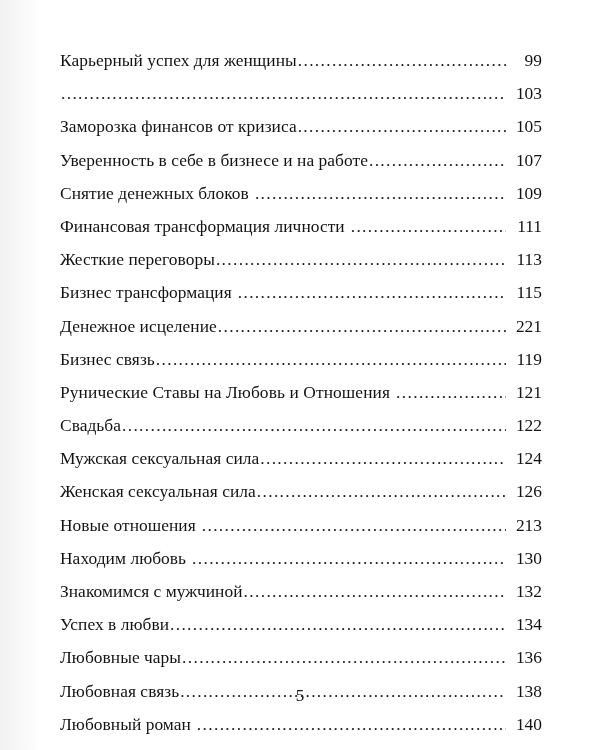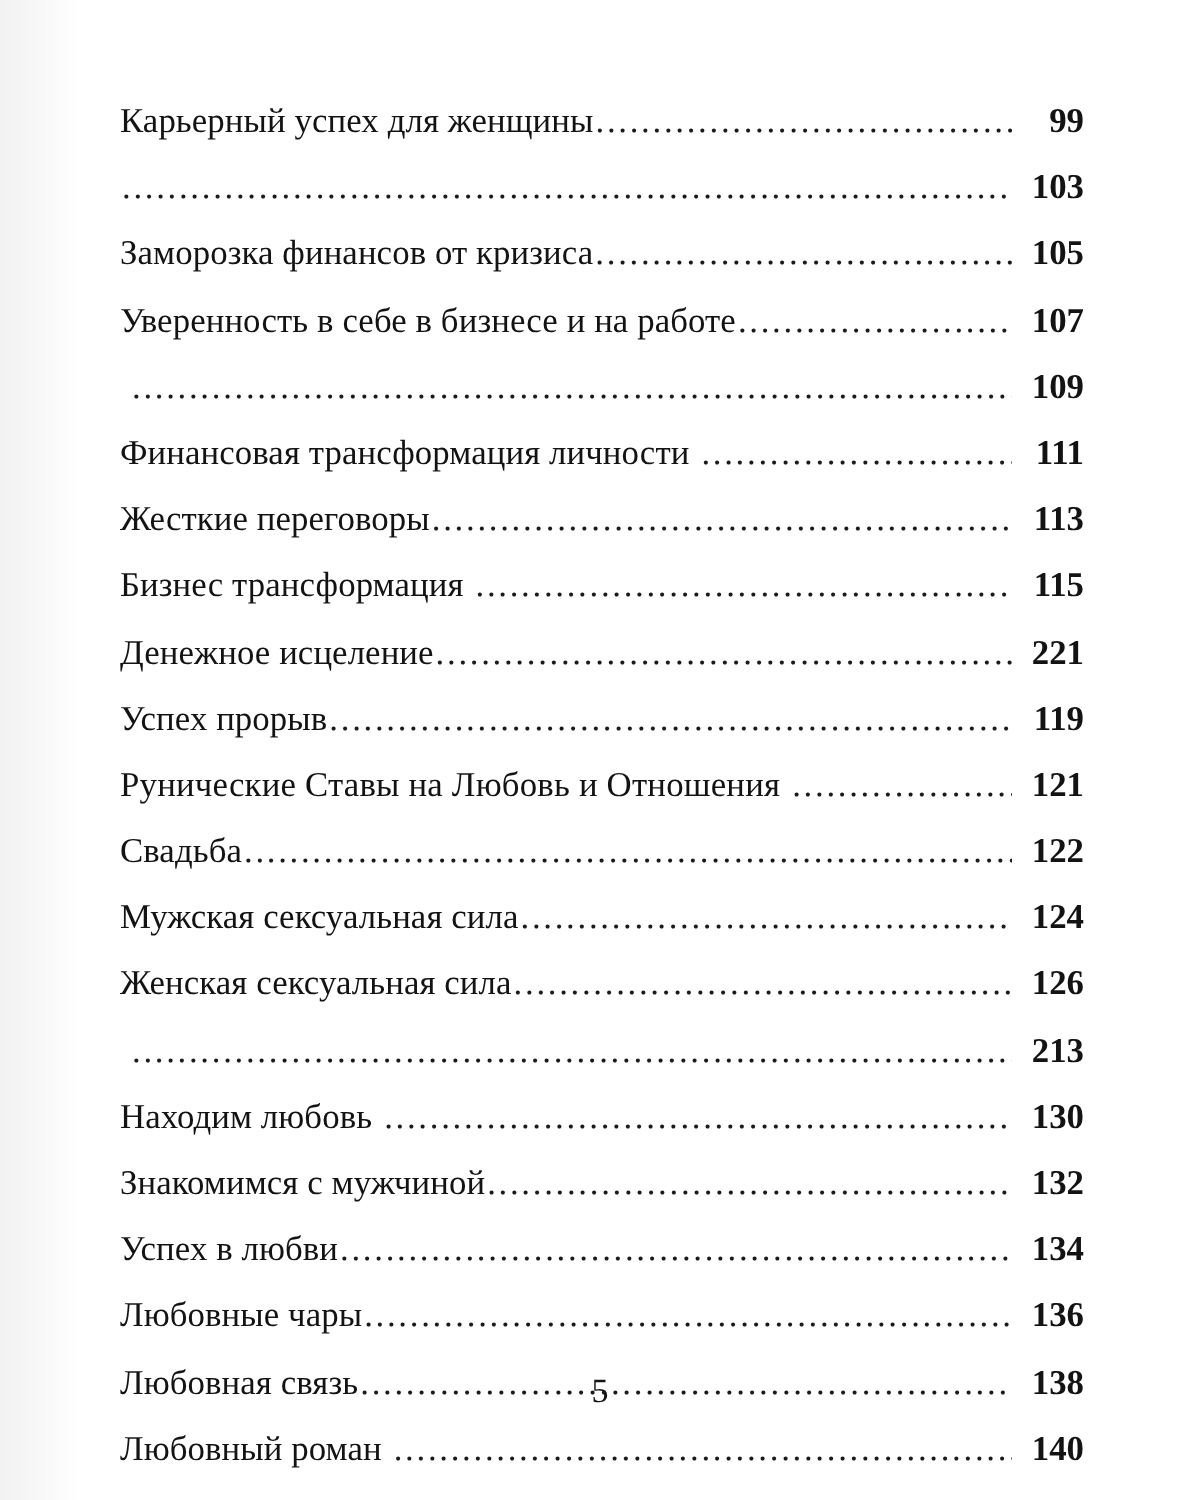--- a/index.html
+++ b/index.html
@@ -79,21 +79,21 @@
              "........................................................";
   }
 
   
   .toc-entry.gap-before-dots .toc-dots {
     margin-left: 6px;
   }
 
   .toc-page {
     flex: 0 0 auto;
-    font-weight: bold;
+    font-weight: normal;
     padding-left: 5px;
     min-width: 30px;
     text-align: right;
   }
 
   .folio {
     position: absolute;
     left: 0;
     right: 0;
     top: 686px;
@@ -122,20 +122,21 @@
         <span class="toc-title">Заморозка финансов от кризиса</span>
         <span class="toc-dots"></span>
         <span class="toc-page">105</span>
       </li>
       <li class="toc-entry">
         <span class="toc-title">Уверенность в себе в бизнесе и на работе</span>
         <span class="toc-dots"></span>
         <span class="toc-page">107</span>
       </li>
       <li class="toc-entry gap-before-dots">
+        <span class="toc-title">Снятие денежных блоков</span>
         <span class="toc-dots"></span>
         <span class="toc-page">109</span>
       </li>
       <li class="toc-entry gap-before-dots">
         <span class="toc-title">Финансовая трансформация личности</span>
         <span class="toc-dots"></span>
         <span class="toc-page">111</span>
       </li>
       <li class="toc-entry">
         <span class="toc-title">Жесткие переговоры</span>
@@ -146,21 +147,21 @@
         <span class="toc-title">Бизнес трансформация</span>
         <span class="toc-dots"></span>
         <span class="toc-page">115</span>
       </li>
       <li class="toc-entry">
         <span class="toc-title">Денежное исцеление</span>
         <span class="toc-dots"></span>
         <span class="toc-page">221</span>
       </li>
       <li class="toc-entry">
-        <span class="toc-title">Успех прорыв</span>
+        <span class="toc-title">Бизнес связь</span>
         <span class="toc-dots"></span>
         <span class="toc-page">119</span>
       </li>
       <li class="toc-entry is-section gap-before-dots">
         <span class="toc-title">Рунические Ставы на Любовь и Отношения</span>
         <span class="toc-dots"></span>
         <span class="toc-page">121</span>
       </li>
       <li class="toc-entry">
         <span class="toc-title">Свадьба</span>
@@ -171,20 +172,21 @@
         <span class="toc-title">Мужская сексуальная сила</span>
         <span class="toc-dots"></span>
         <span class="toc-page">124</span>
       </li>
       <li class="toc-entry">
         <span class="toc-title">Женская сексуальная сила</span>
         <span class="toc-dots"></span>
         <span class="toc-page">126</span>
       </li>
       <li class="toc-entry gap-before-dots">
+        <span class="toc-title">Новые отношения</span>
         <span class="toc-dots"></span>
         <span class="toc-page">213</span>
       </li>
       <li class="toc-entry gap-before-dots">
         <span class="toc-title">Находим любовь</span>
         <span class="toc-dots"></span>
         <span class="toc-page">130</span>
       </li>
       <li class="toc-entry">
         <span class="toc-title">Знакомимся с мужчиной</span>

